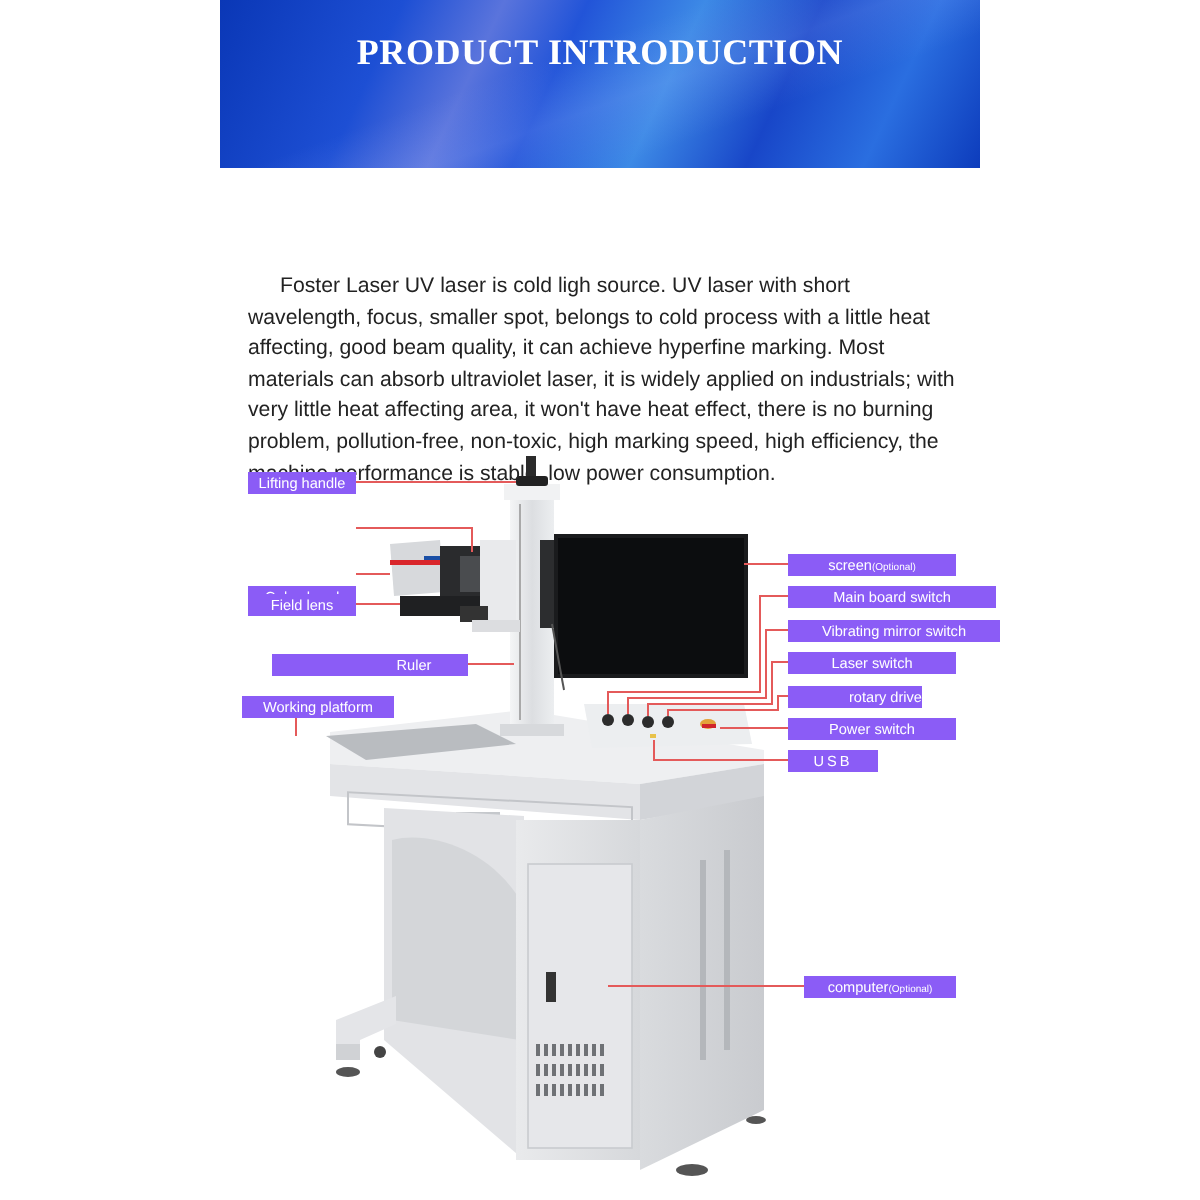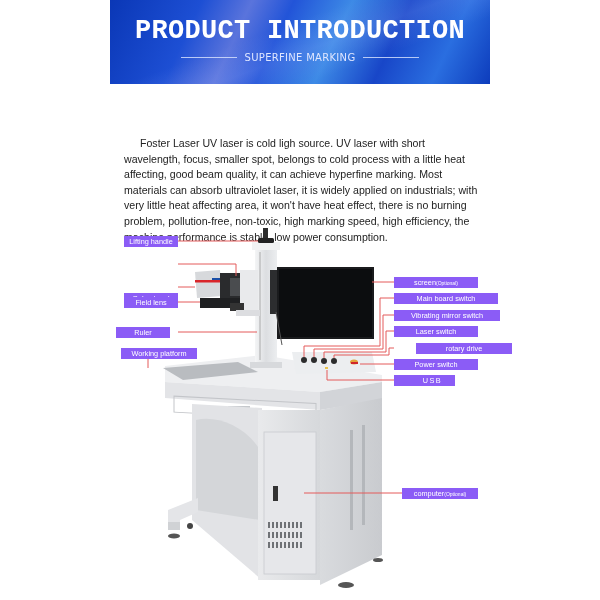--- a/index.html
+++ b/index.html
@@ -1,39 +1,34 @@
 <!DOCTYPE html>
 <html><head>
 <meta charset="utf-8">
 <style>
   html,body{margin:0;padding:0;background:#fff;}
   body{width:600px;height:600px;position:relative;overflow:hidden;font-family:"DejaVu Sans",sans-serif;}
   .banner{position:absolute;left:110px;top:0;width:380px;height:84px;
     background:linear-gradient(115deg,#0a37b6 0%,#1d4fd4 22%,#5a74dc 34%,#2254d8 44%,#3d8ae6 58%,#1846c8 72%,#2a6ee0 86%,#0d3cbc 100%);overflow:hidden;}
   .banner::after{content:"";position:absolute;inset:0;background:linear-gradient(160deg,rgba(255,255,255,0.0) 40%,rgba(160,180,255,0.18) 55%,rgba(255,255,255,0) 70%);}
-  .banner-title{position:absolute;left:0;right:0;top:16px;text-align:center;color:#fff;font-family:Liberation Mono, monospace;font-weight:bold;font-size:27px;letter-spacing:0.3px;z-index:2;}
+  .banner-title{position:absolute;left:0;right:0;top:16px;text-align:center;color:#fff;font-family:Liberation Serif, serif;font-weight:bold;font-size:18px;letter-spacing:0.3px;z-index:2;}
   .banner-sub-wrap{position:absolute;left:0;right:0;top:52px;display:flex;align-items:center;justify-content:center;gap:8px;z-index:2;}
   .banner-line{width:56px;height:1px;background:rgba(220,230,255,0.8);}
   .banner-sub{color:#dfe6ff;font-size:10px;letter-spacing:0.3px;}
   .intro{position:absolute;left:124px;top:96px;width:356px;font-size:10.6px;line-height:15.6px;color:#222;font-family:"Liberation Sans",sans-serif;margin-top:40px;}
   .intro p{margin:0;text-indent:16px;}
   .label{position:absolute;background:#8b5cf6;color:#fff;font-size:7.3px;height:11px;line-height:11px;text-align:center;white-space:nowrap;font-family:"Liberation Sans",sans-serif;}
   .label small{font-size:5px;}
   .machine{position:absolute;left:0;top:0;width:600px;height:600px;}
 </style>
 </head>
 <body>
 
 <div class="banner">
   <div class="banner-title">PRODUCT INTRODUCTION</div>
-  <div class="banner-sub-wrap">
-    <div class="banner-line"></div>
-    <div class="banner-sub">SUPERFINE MARKING</div>
-    <div class="banner-line"></div>
-  </div>
 </div>
 
 <div class="intro">
   <p>Foster Laser UV laser is cold ligh source. UV laser with short wavelength, focus, smaller spot, belongs to cold process with a little heat affecting, good beam quality, it can achieve hyperfine marking. Most materials can absorb ultraviolet laser, it is widely applied on industrials; with very little heat affecting area, it won't have heat effect, there is no burning problem, pollution-free, non-toxic, high marking speed, high efficiency, the machine performance is stable, low power consumption.</p>
 </div>
 
 <svg class="machine" viewBox="0 0 600 600">
   <defs>
     <linearGradient id="cab" x1="0" x2="1" y1="0" y2="0">
       <stop offset="0" stop-color="#e9eaec"></stop>
@@ -170,23 +165,23 @@
     <line x1="360" y1="364" x2="394" y2="364"></line>
     <polyline points="327,370 327,380 394,380"></polyline>
     <line x1="304" y1="493" x2="402" y2="493"></line>
   </g>
 </svg>
 
 <div class="label" style="left:124px;top:236px;width:54px;">Lifting handle</div>
 <div class="label" style="left:124px;top:258px;width:54px;margin-top:36px;">Laser source</div>
 <div class="label" style="left:124px;top:281px;width:54px;margin-top:12px;">Galvo head</div>
 <div class="label" style="left:124px;top:297px;width:54px;">Field lens</div>
-<div class="label" style="left:116px;top:327px;width:54px;">Ruler</div>
+<div class="label" style="left:136px;top:327px;width:54px;padding-left:44px;">Ruler</div>
 <div class="label" style="left:121px;top:348px;width:76px;">Working platform</div>
 
 <div class="label" style="left:394px;top:277px;width:84px;"><span>screen</span><small>(Optional)</small></div>
 <div class="label" style="left:394px;top:293px;width:104px;">Main board switch</div>
 <div class="label" style="left:394px;top:310px;width:106px;">Vibrating mirror switch</div>
 <div class="label" style="left:394px;top:326px;width:84px;">Laser switch</div>
-<div class="label" style="left:416px;top:343px;width:96px;">rotary drive</div>
+<div class="label" style="left:394px;top:343px;width:67px;text-align:right;">rotary drive</div>
 <div class="label" style="left:394px;top:359px;width:84px;">Power switch</div>
-<div class="label" style="left:394px;top:375px;width:45px;letter-spacing:1.5px;padding-left:16px;">USB</div>
+<div class="label" style="left:394px;top:375px;width:45px;letter-spacing:1.5px;">USB</div>
 <div class="label" style="left:402px;top:488px;width:76px;"><span>computer</span><small>(Optional)</small></div>
 
 </body></html>

